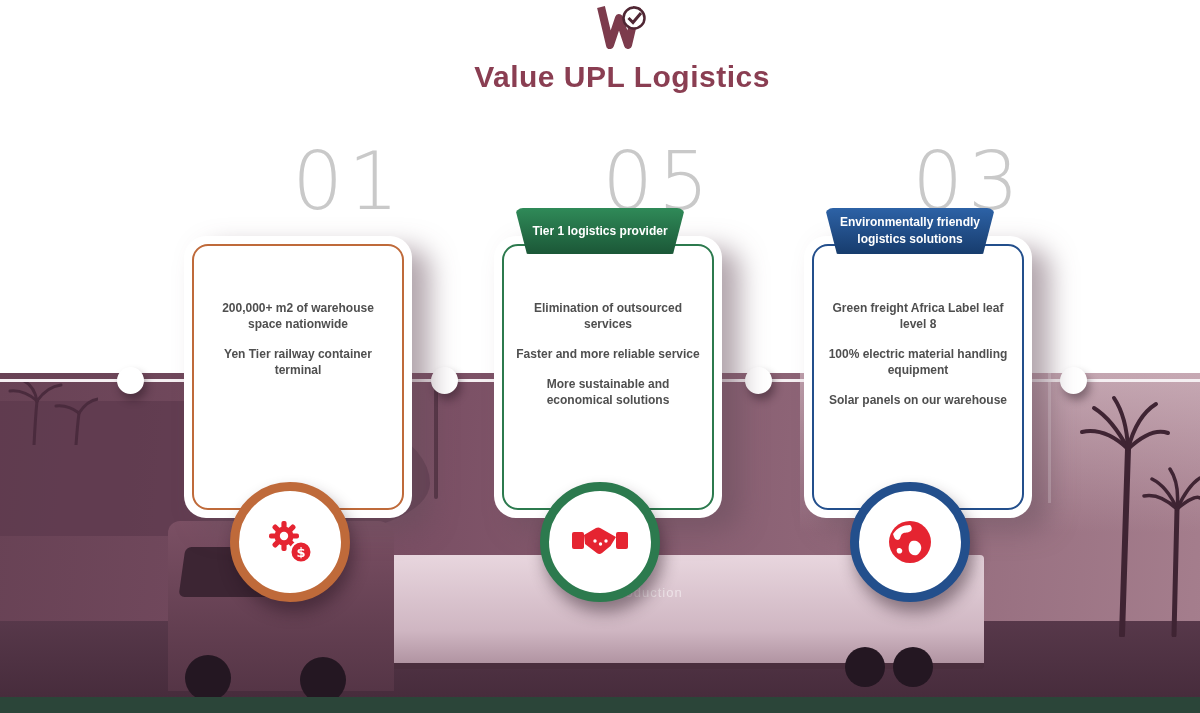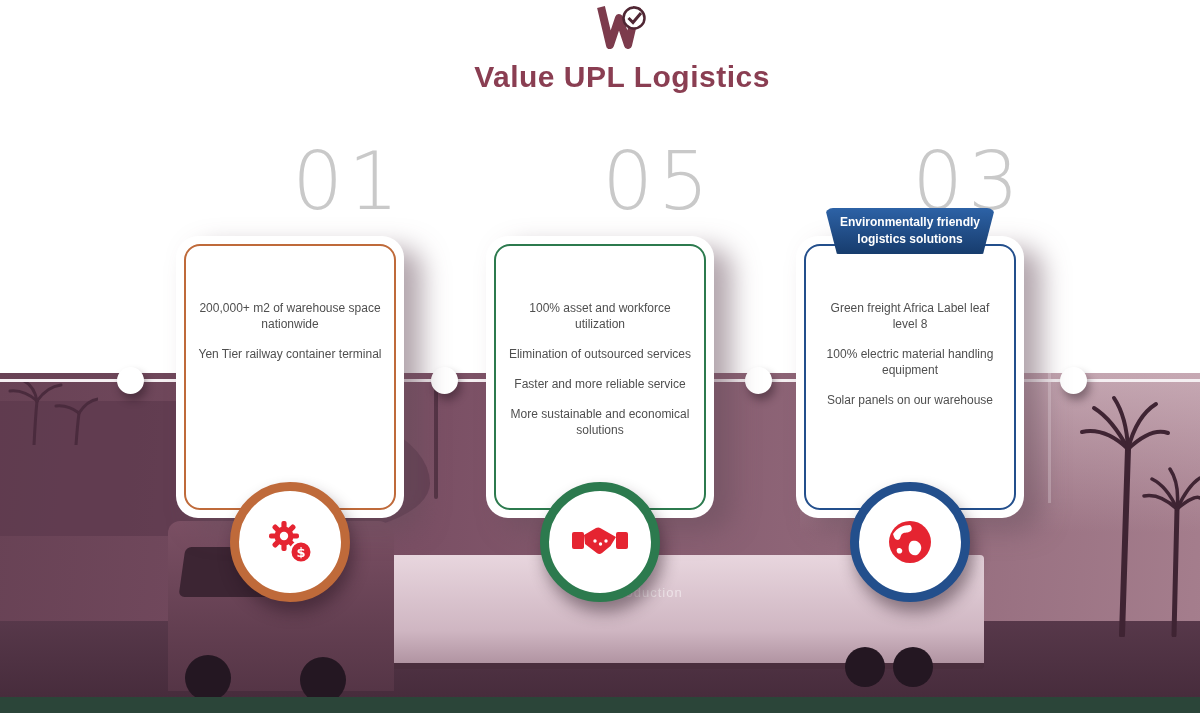--- a/index.html
+++ b/index.html
@@ -48,22 +48,22 @@
   .dot-1{left:117px;} .dot-2{left:431px;} .dot-3{left:745px;} .dot-4{left:1060px;}
 
   
   .card-wrap{position:absolute;top:142px;width:228px;height:470px;z-index:2;}
   .cw-1{left:176px;} .cw-2{left:486px;} .cw-3{left:796px;}
 
   .big-number{position:absolute;top:0;width:100%;text-align:right;z-index:1;
        font-size:80px;line-height:1;font-weight:300;color:#c9c9c9;letter-spacing:5px;
        font-family:"DejaVu Sans",sans-serif;}
 
-  .card{position:absolute;left:0;top:94px;width:228px;height:282px;background:#ffffff;
-       border-radius:22px;z-index:2;box-shadow:18px 12px 26px rgba(104,78,92,.5);}
+  .card{position:absolute;left:8px;top:94px;width:228px;height:282px;background:#ffffff;
+       border-radius:22px;z-index:2;box-shadow:18px 12px 26px rgba(104,78,92,.5);font-weight:bold;}
   .card-inner{position:absolute;inset:8px;border:2px solid var(--accent);border-radius:16px;
        padding:54px 12px 0;box-sizing:border-box;text-align:center;}
   .card-item{margin:0 0 14px;font-size:12px;line-height:16px;color:#4f4f4f;}
 
   .ribbon{position:absolute;top:66px;left:50%;transform:translateX(-50%);z-index:3;
        width:170px;min-height:46px;box-sizing:border-box;padding:5px 10px;
        display:flex;align-items:center;justify-content:center;text-align:center;
        color:#ffffff;font-size:12px;font-weight:700;line-height:1.4;
        background:linear-gradient(180deg,var(--rtop),var(--rbot));
        border-radius:8px 8px 14px 14px;
@@ -167,25 +167,27 @@
           <text x="37" y="40" font-size="13" font-weight="bold" fill="#ffffff" text-anchor="middle" font-family="DejaVu Sans, sans-serif">$</text>
         </g>
       </svg>
     </div>
   </section>
 
   <section class="card-wrap cw-2" style="--accent: #2c7a4e; --rtop: #2f8a58; --rbot: #1b5737;">
     <div class="big-number">05</div>
     <div class="card">
       <div class="card-inner">
-        <p class="card-item">100% asset and workforce utilization</p>
         <p class="card-item">Elimination of outsourced services</p>
         <p class="card-item">Faster and more reliable service</p>
         <p class="card-item">More sustainable and economical solutions</p>
       </div>
+    </div>
+    <div class="ribbon">
+      <span>Tier 1 logistics provider</span>
     </div>
     <div class="icon-circle">
       <svg width="56" height="40" viewBox="0 0 56 40">
         <g fill="#e52431">
           <rect x="0" y="10" width="12" height="17" rx="2"></rect>
           <rect x="44" y="10" width="12" height="17" rx="2"></rect>
           <path d="M12 13 L24 6 c1.5-.8 3.2-.7 4.6.2 L44 15 l-5.5 9 -8.5 7 c-1.6 1.2-3.6 1.2-5.2 0 L13 22 z"></path>
         </g>
         <g fill="#ffffff">
           <circle cx="23" cy="19" r="1.7"></circle>

